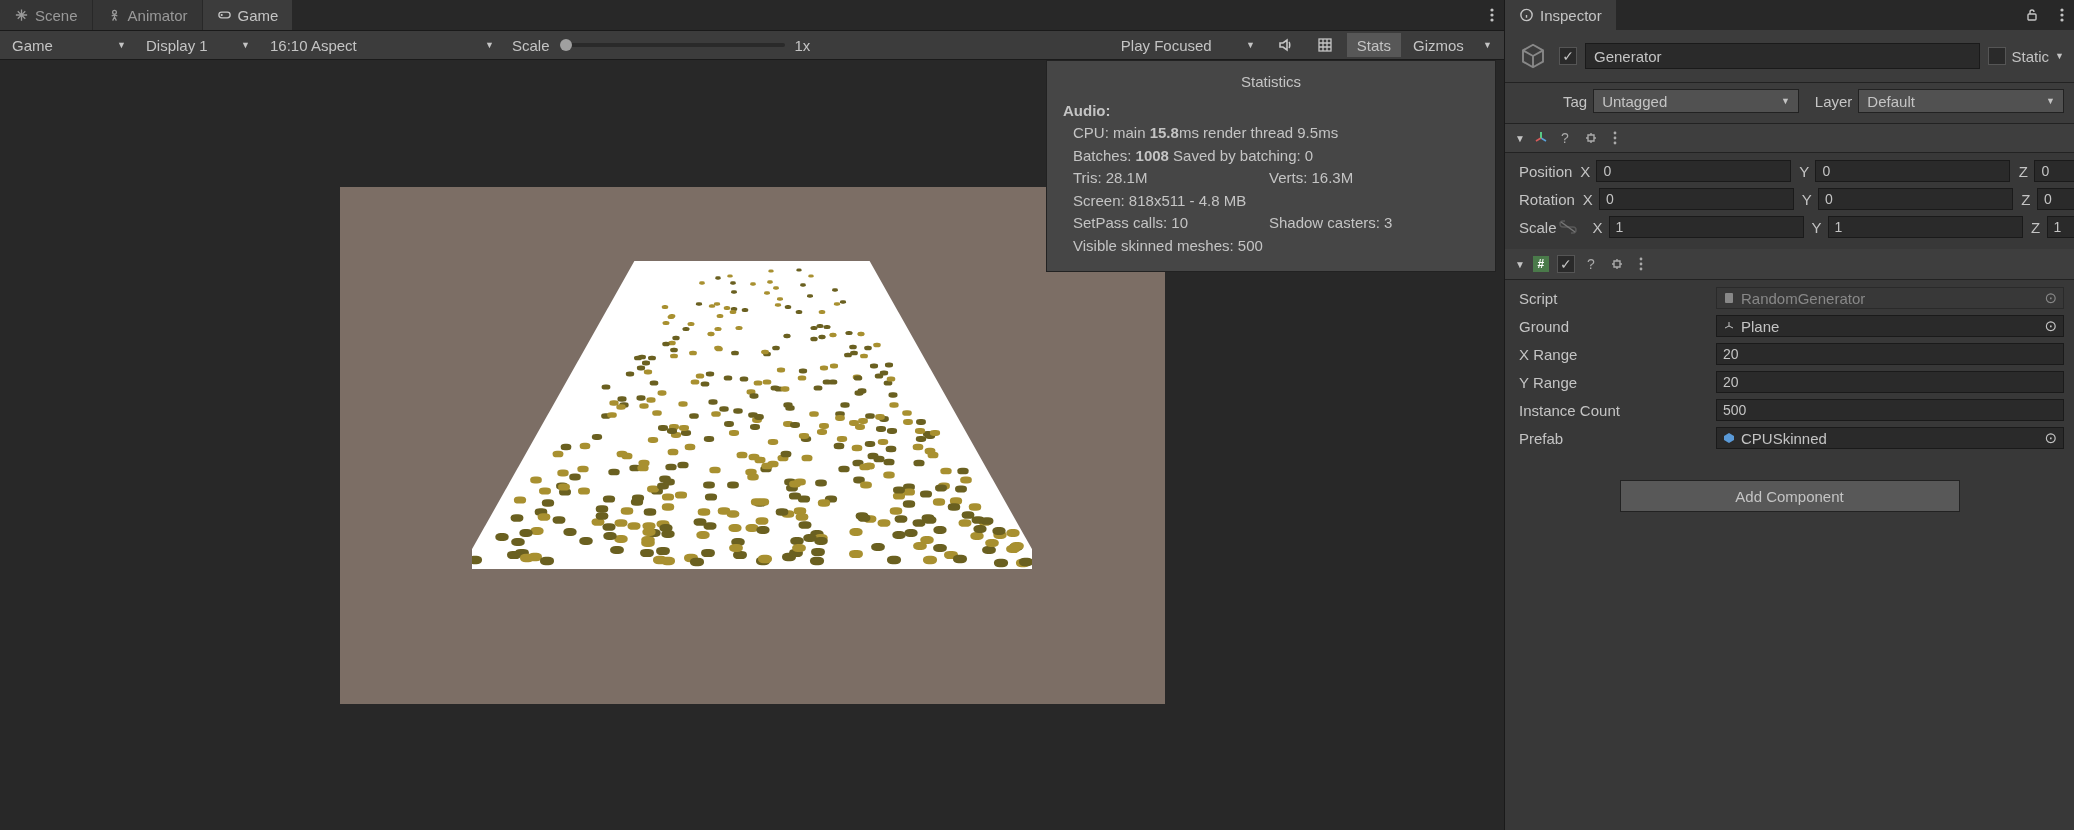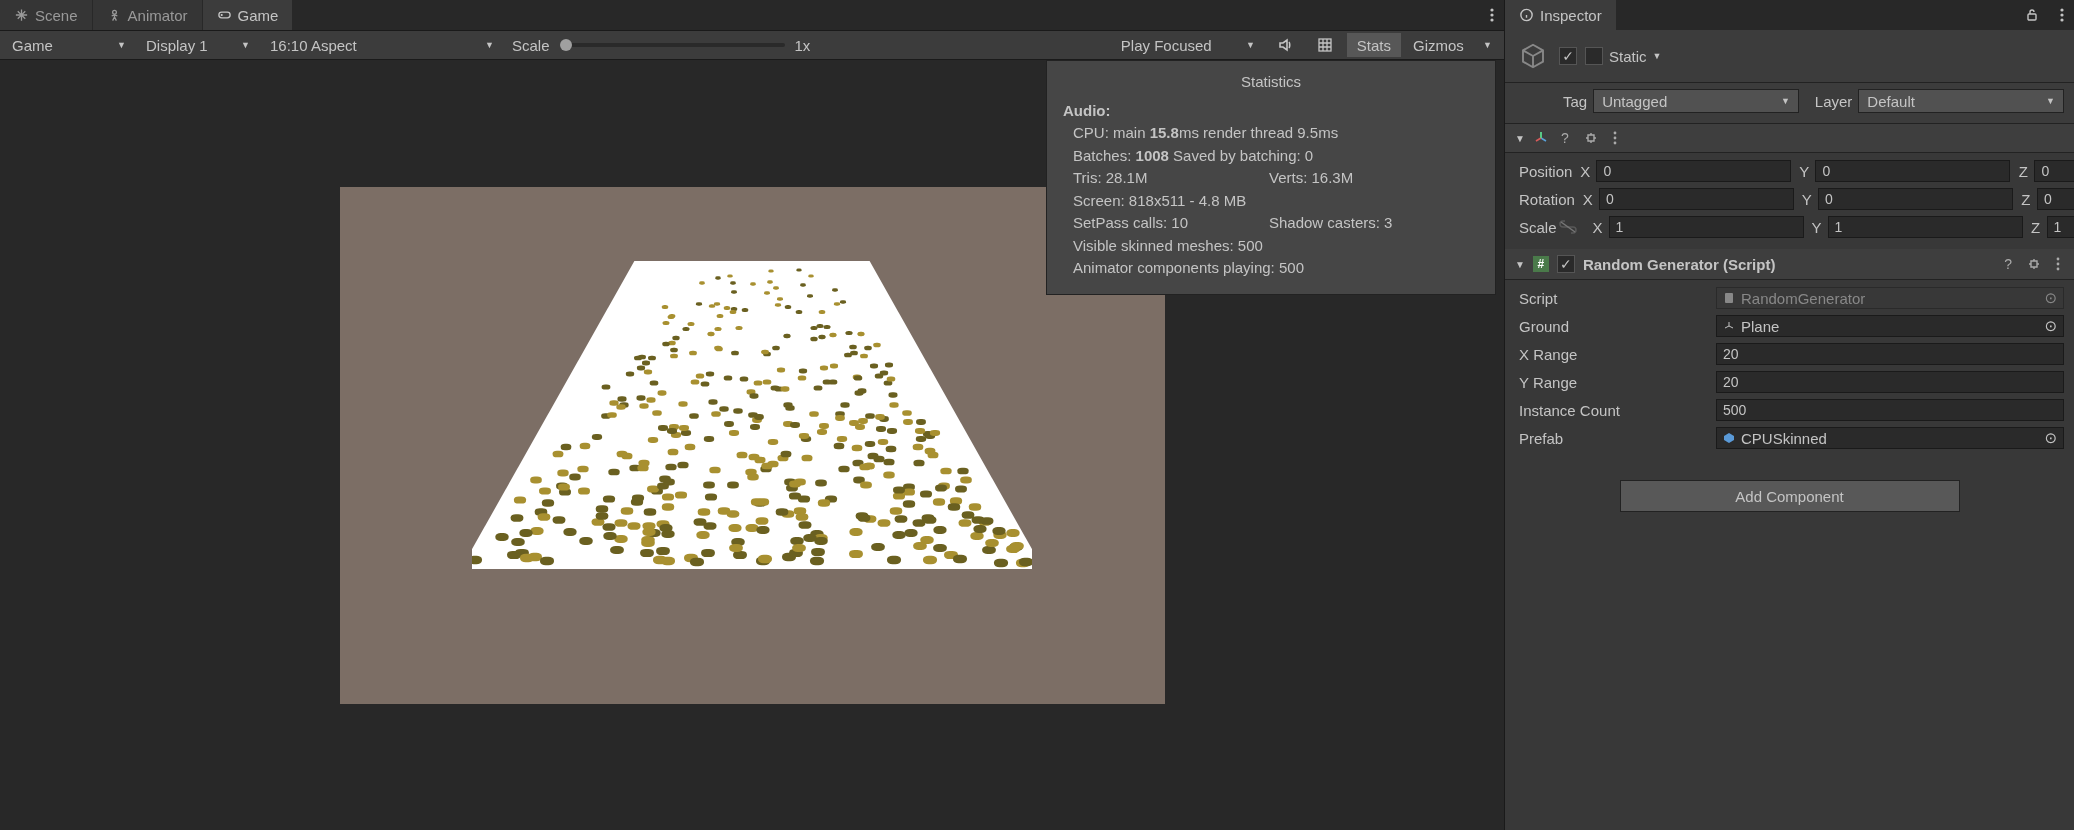--- a/index.html
+++ b/index.html
@@ -555,21 +555,20 @@
       <div class="cols" style="margin-left:-10px">
         <div class="col1"><span>Tris: 28.1M</span></div>
         <div class="col2" style="width:210px"><span>Verts: 16.3M</span></div>
       </div>
       <div>Screen: 818x511 - 4.8 MB</div>
       <div class="cols" style="margin-left:-10px">
         <div class="col1"><span>SetPass calls: 10</span></div>
         <div class="col2" style="width:210px"><span>Shadow casters: 3</span></div>
       </div>
       <div>Visible skinned meshes: 500</div>
-      <div>Animator components playing: 500</div>
     </div>
   </div>
 </div>
 
 <div class="right-panel">
   <div class="insp-tabs">
     <div class="tab active">
       <span class="ico">
         <svg class="small-ico" viewBox="0 0 16 16" fill="none" stroke="#c4c4c4" stroke-width="1.5">
             <circle cx="8" cy="8" r="6"></circle>
@@ -596,20 +595,21 @@
 
   <div class="insp-header">
     <div class="cube-ico">
       <svg width="30" height="30" viewBox="0 0 24 24" fill="none" stroke="#888" stroke-width="1.5">
           <path d="M12 3l8 4.5v9L12 21l-8-4.5v-9L12 3z M4 7.5l8 4.5 8-4.5 M12 12v9"></path>
         </svg>
     </div>
     <div style="flex:1;display:flex;flex-direction:column;gap:4px">
       <div style="display:flex;align-items:center;gap:8px">
         <span class="chk on"></span>
+        <input class="name-input" value="Generator" style="">
         <div class="static-chk">
           <span class="chk"></span>
           <span>Static</span>
           <span class="caret" style="font-size:9px">▼</span>
         </div>
       </div>
     </div>
   </div>
 
   <div class="tag-row">
@@ -701,21 +701,20 @@
           <span class="axis-l">Z</span>
           <input class="num-input" value="1" style="">
         </div>
     </div>
   </div>
 
   <div class="comp-hdr">
     <span class="fold">▼</span>
     <span style="background:#4a7a4a;width:16px;height:16px;display:flex;align-items:center;justify-content:center;color:#fff;font-size:12px;font-weight:bold">#</span>
     <span class="chk on"></span>
-    <span class="title">Random Generator (Script)</span>
     <span class="act">?</span>
     <span class="act">
         <svg width="12" height="12" viewBox="0 0 12 12" fill="none" stroke="#aaa" stroke-width="1.4">
           <path d="M3 3h6v6H3zM1 6h2M9 6h2M6 1v2M6 9v2"></path>
         </svg>
       </span>
     <span class="act">
         <svg width="4" height="14" viewBox="0 0 4 14" fill="#aaa">
           <circle cx="2" cy="2" r="1.4"></circle>
           <circle cx="2" cy="7" r="1.4"></circle>

